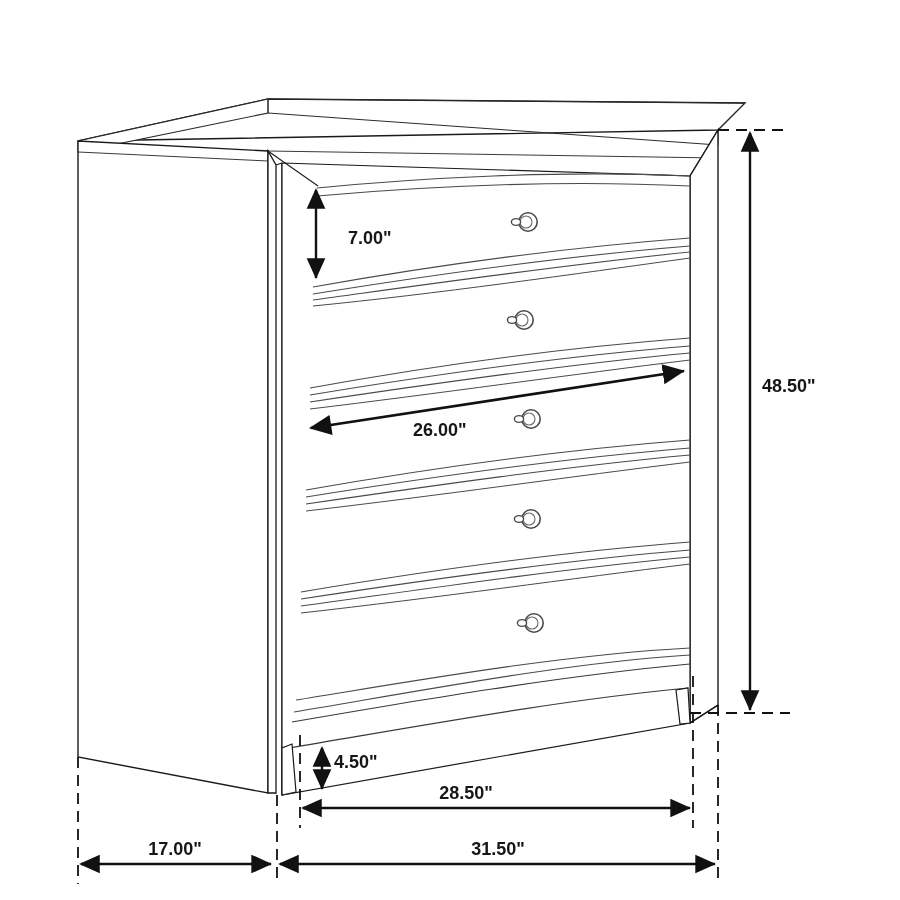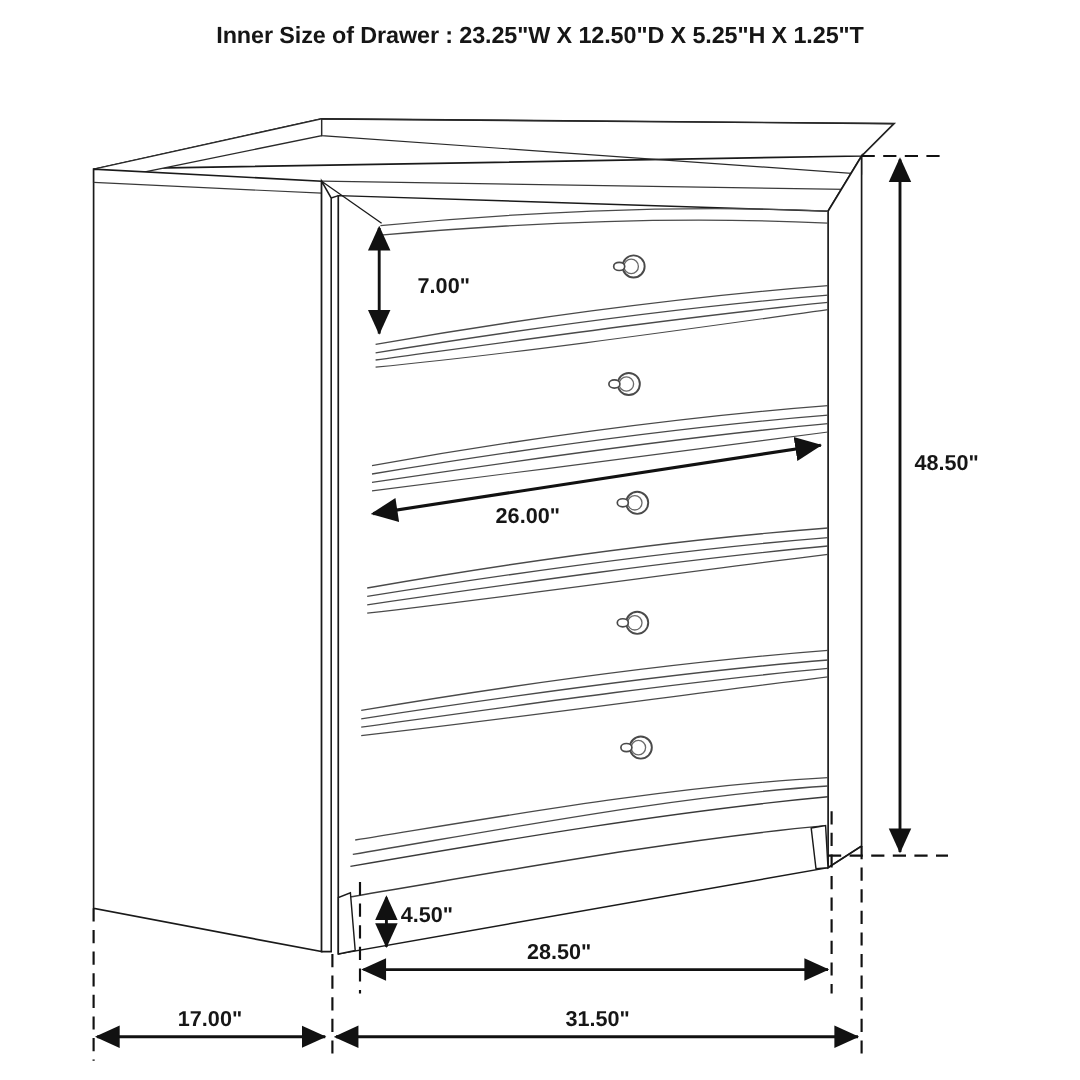--- a/index.html
+++ b/index.html
@@ -49,23 +49,20 @@
     font-size: 18px;
     font-weight: bold;
     fill: #161616;
   }
 </style>
 </head>
 <body>
 
 <div id="diagram-root">
 
-  <div class="title-bar">
-    <div class="title-text">Inner Size of Drawer : 23.25"W X 12.50"D X 5.25"H X 1.25"T</div>
-  </div>
 
   <svg id="drawing" width="900" height="900" viewBox="0 0 900 900">
 
     <defs>
       <marker id="arrHead" markerWidth="9" markerHeight="9" refX="8.2" refY="4.5" orient="auto" markerUnits="strokeWidth">
         <path d="M0,0.6 L8.6,4.5 L0,8.4 z" fill="#111111"></path>
       </marker>
       <marker id="arrTail" markerWidth="9" markerHeight="9" refX="0.8" refY="4.5" orient="auto" markerUnits="strokeWidth">
         <path d="M8.6,0.6 L0,4.5 L8.6,8.4 z" fill="#111111"></path>
       </marker>

